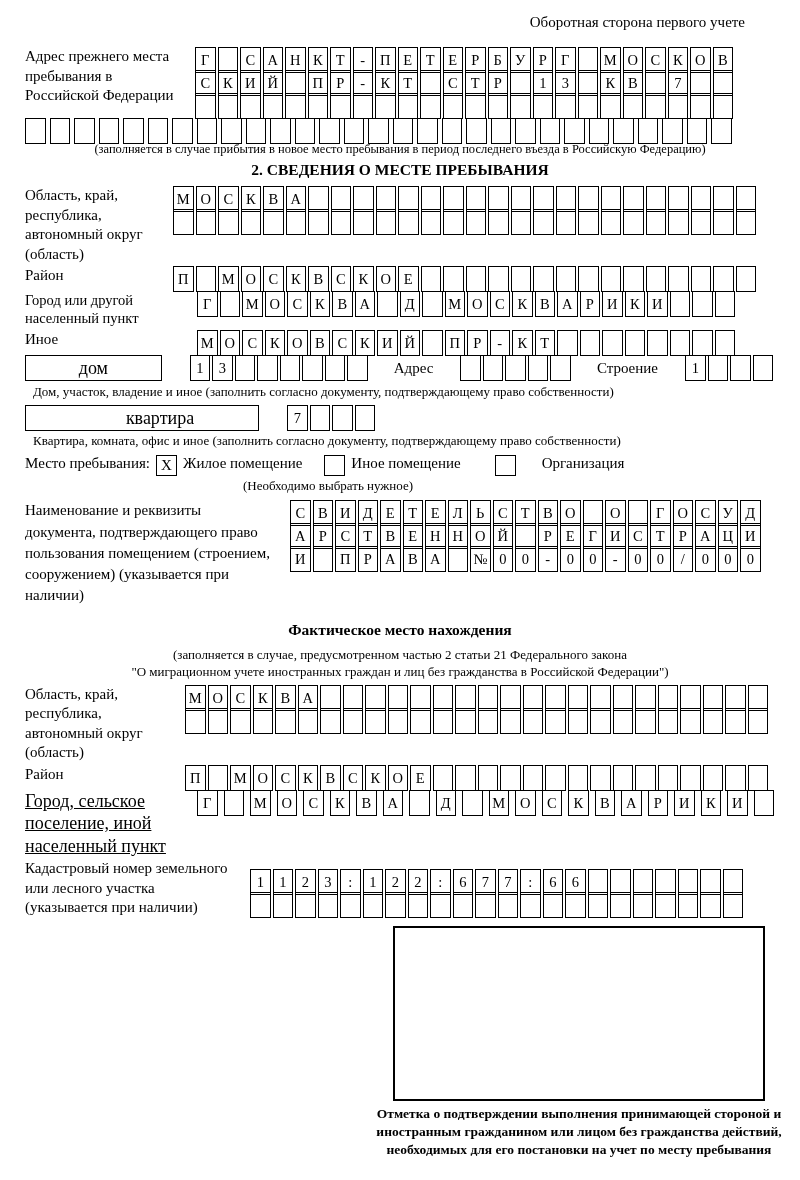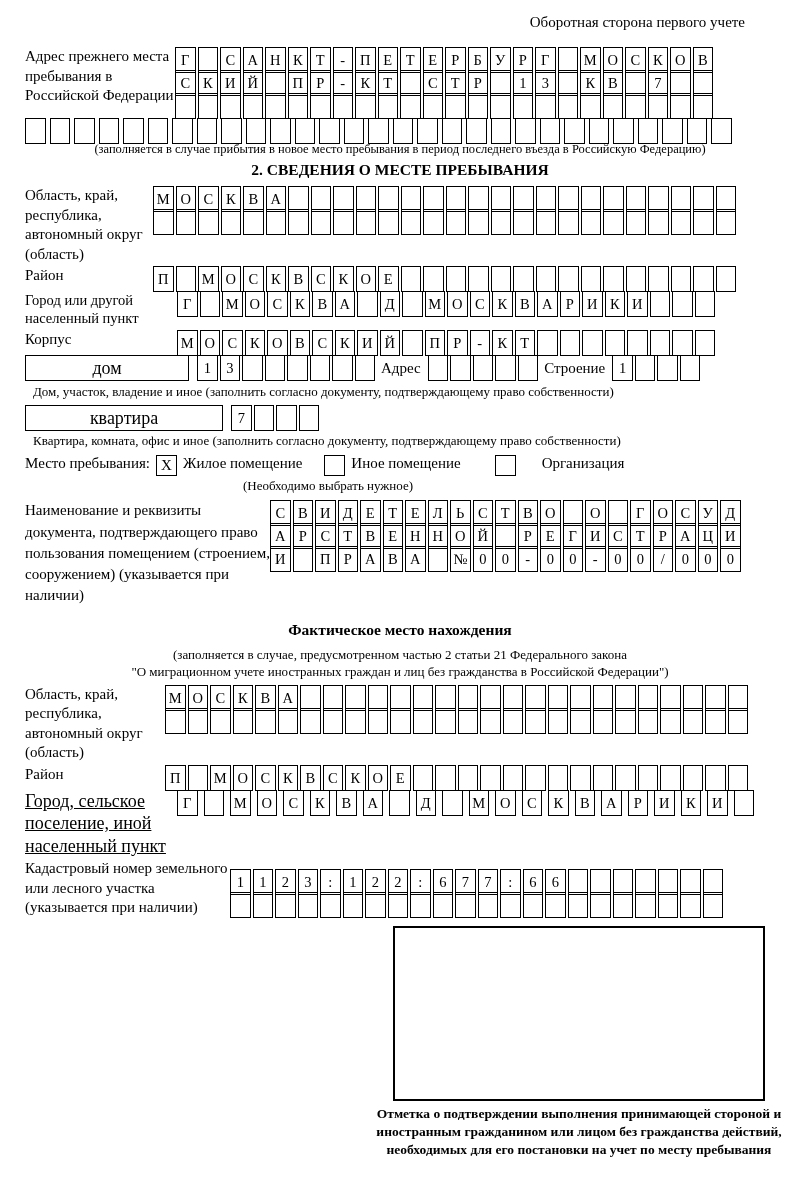--- a/index.html
+++ b/index.html
@@ -1,19 +1,19 @@
 <!DOCTYPE html>
 <html><head>
 <meta charset="utf-8">
 <style>
   html,body{margin:0;padding:0;background:#fff;color:#000;}
   body{width:800px;height:1180px;overflow:hidden;font-family:"Liberation Serif",serif;}
   .page{padding:14px 25px 0 25px;box-sizing:border-box;width:800px;}
   .back-note{text-align:right;padding-right:30px;font-size:15px;margin-bottom:16px;}
-  .frow{display:flex;align-items:flex-start;margin-bottom:2px;}
+  .frow{display:flex;align-items:flex-start;margin-bottom:2px;gap:20px;}
   .lab{font-size:15px;line-height:1.3;flex-shrink:0;}
   .lab150{width:150px;}
   .lab128{width:128px;}
   .lab152{width:152px;}
   .lab205{width:205px;}
   .lab245{width:245px;line-height:1.42;}
   .cellcol{display:flex;flex-direction:column;}
   .cellrow{white-space:nowrap;height:22px;margin-bottom:1px;}
   .cell{display:inline-block;box-sizing:content-box;width:18.5px;height:24px;border:1.5px solid #000;
         margin-right:2px;text-align:center;font-size:14.5px;line-height:24px;vertical-align:top;
@@ -66,36 +66,36 @@
     <div class="lab lab128">Район</div>
     <div class="cellrow"><span class="cell">П</span><span class="cell"></span><span class="cell">М</span><span class="cell">О</span><span class="cell">С</span><span class="cell">К</span><span class="cell">В</span><span class="cell">С</span><span class="cell">К</span><span class="cell">О</span><span class="cell">Е</span><span class="cell"></span><span class="cell"></span><span class="cell"></span><span class="cell"></span><span class="cell"></span><span class="cell"></span><span class="cell"></span><span class="cell"></span><span class="cell"></span><span class="cell"></span><span class="cell"></span><span class="cell"></span><span class="cell"></span><span class="cell"></span><span class="cell"></span></div>
   </div>
 
   <div class="frow">
     <div class="lab lab152" style="font-size:14.5px;line-height:1.25;">Город или другой населенный пункт</div>
     <div class="cellrow"><span class="cell">Г</span><span class="cell"></span><span class="cell">М</span><span class="cell">О</span><span class="cell">С</span><span class="cell">К</span><span class="cell">В</span><span class="cell">А</span><span class="cell"></span><span class="cell">Д</span><span class="cell"></span><span class="cell">М</span><span class="cell">О</span><span class="cell">С</span><span class="cell">К</span><span class="cell">В</span><span class="cell">А</span><span class="cell">Р</span><span class="cell">И</span><span class="cell">К</span><span class="cell">И</span><span class="cell"></span><span class="cell"></span><span class="cell"></span></div>
   </div>
 
   <div class="frow">
-    <div class="lab lab152">Корпус</div>
+    <div class="lab lab152">Иное</div>
     <div class="cellrow"><span class="cell">М</span><span class="cell">О</span><span class="cell">С</span><span class="cell">К</span><span class="cell">О</span><span class="cell">В</span><span class="cell">С</span><span class="cell">К</span><span class="cell">И</span><span class="cell">Й</span><span class="cell"></span><span class="cell">П</span><span class="cell">Р</span><span class="cell">-</span><span class="cell">К</span><span class="cell">Т</span><span class="cell"></span><span class="cell"></span><span class="cell"></span><span class="cell"></span><span class="cell"></span><span class="cell"></span><span class="cell"></span><span class="cell"></span></div>
   </div>
 
   <div class="frow">
     <span class="wide-box" style="width:162px;">дом</span>
     <span class="cellrow"><span class="cell">1</span><span class="cell">3</span><span class="cell"></span><span class="cell"></span><span class="cell"></span><span class="cell"></span><span class="cell"></span><span class="cell"></span></span>
     <span class="inline-lab" style="margin:0 7px 0 4px;">Адрес</span>
     <span class="cellrow"><span class="cell"></span><span class="cell"></span><span class="cell"></span><span class="cell"></span><span class="cell"></span></span>
     <span class="inline-lab" style="margin:0 7px 0 4px;">Строение</span>
     <span class="cellrow"><span class="cell">1</span><span class="cell"></span><span class="cell"></span><span class="cell"></span></span>
   </div>
   <div class="caption-left">Дом, участок, владение и иное (заполнить согласно документу, подтверждающему право собственности)</div>
 
   <div class="frow">
-    <span class="wide-box" style="width:196px;">квартира</span>
+    <span class="wide-box" style="width:196px;padding-left:36px;">квартира</span>
     <span class="cellrow"><span class="cell">7</span><span class="cell"></span><span class="cell"></span><span class="cell"></span></span>
   </div>
   <div class="caption-left">Квартира, комната, офис и иное (заполнить согласно документу, подтверждающему право собственности)</div>
 
   <div class="mesto-row">
     <span>Место пребывания:</span>
     <span class="chk">X</span>
     <span>Жилое помещение</span>
     <span class="chk" style="margin-left:22px;"></span>
     <span>Иное помещение</span>

